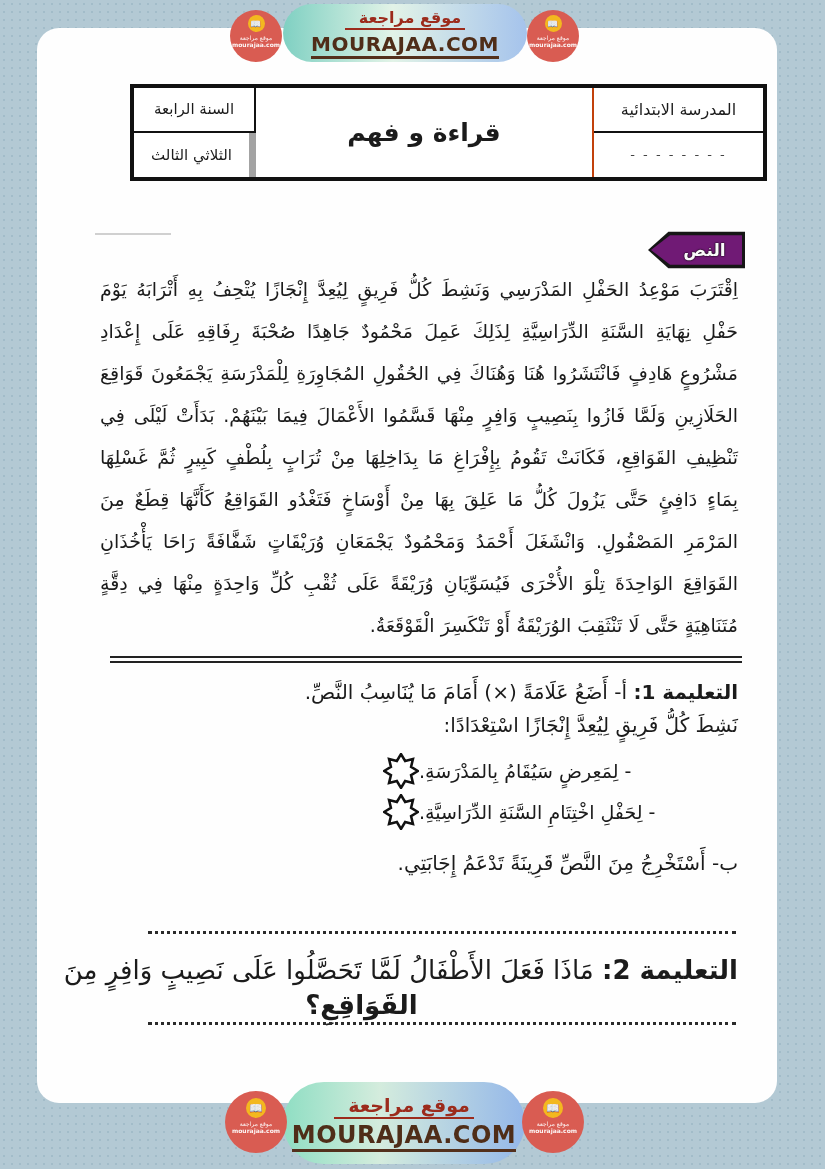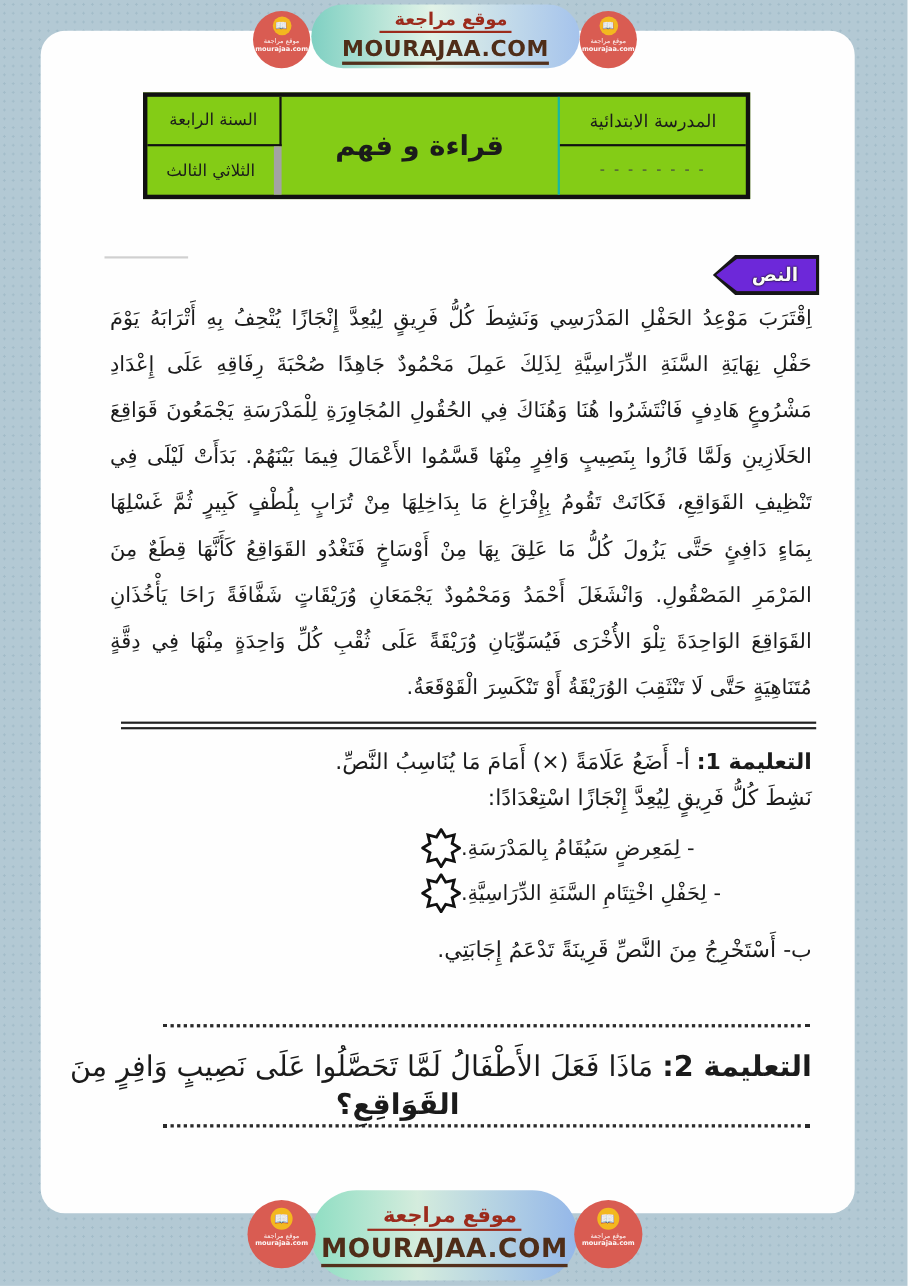--- a/index.html
+++ b/index.html
@@ -59,45 +59,45 @@
     background: #f3b81f; border-radius: 50%;
     display: flex; align-items: center; justify-content: center;
   }
   .logo-sm .logo-book-circle { width: 17px; height: 17px; font-size: 9px; }
   .logo-lg .logo-book-circle { width: 20px; height: 20px; font-size: 11px; }
   .logo-cap1 { font-size: 6px; margin-top: 3px; line-height: 6px; opacity: .95; }
   .logo-cap2 { font-size: 6px; line-height: 7px; font-weight: bold; opacity: .95; }
 
   
   .header-table {
-    position: absolute; left: 130px; top: 84px; width: 552px; height: 97px;
-    border: 4px solid #111; background: #84cc16;
+    position: absolute; left: 130px; top: 84px; width: 637px; height: 97px;
+    border: 4px solid #111; background: #ffffff;
     display: grid;
     grid-template-columns: 122px 1fr 169px;
     grid-template-rows: 1fr 1fr;
     direction: ltr;
   }
   .ht-cell { display: flex; align-items: center; justify-content: center; font-size: 15px; direction: rtl; }
   .ht-year      { grid-column: 1; grid-row: 1; border-bottom: 2px solid #111; border-right: 2px solid #111; }
   .ht-trimester { grid-column: 1; grid-row: 2; border-right: 7px solid #a3a3a3; }
-  .ht-subject   { grid-column: 2; grid-row: 1 / span 2; border-right: 2px solid #14b8a6;
+  .ht-subject   { grid-column: 2; grid-row: 1 / span 2; border-right: 2px solid #c2410c;
                   font-size: 25px; font-weight: bold; }
   .ht-school    { grid-column: 3; grid-row: 1; border-bottom: 2px solid #111; font-size: 16px; }
   .ht-dashes    { grid-column: 3; grid-row: 2; color: #444; letter-spacing: 2px; font-size: 13px; direction: ltr; }
 
   
   .nass-arrow {
     position: absolute; left: 648px; top: 231px; width: 97px; height: 38px; z-index: 2;
   }
   .nass-outer {
     position: absolute; inset: 0; background: #161616;
     clip-path: polygon(0 50%, 21% 2%, 100% 2%, 100% 98%, 21% 98%);
   }
   .nass-inner {
-    position: absolute; inset: 3px; background: #6d28d9;
+    position: absolute; inset: 3px; background: #701a75;
     clip-path: polygon(0 50%, 21% 4%, 100% 4%, 100% 96%, 21% 96%);
     display: flex; align-items: center; justify-content: center; padding-left: 16px;
     color: #fafafa; font-weight: bold; font-size: 17px; letter-spacing: 1px;
     text-shadow: 0 0 2px #000, 0 0 1px #000;
   }
   .scan-artifact {
     position: absolute; left: 95px; top: 233px; width: 76px; height: 2px;
     background: #c4c4c4; opacity: .8;
   }
 

